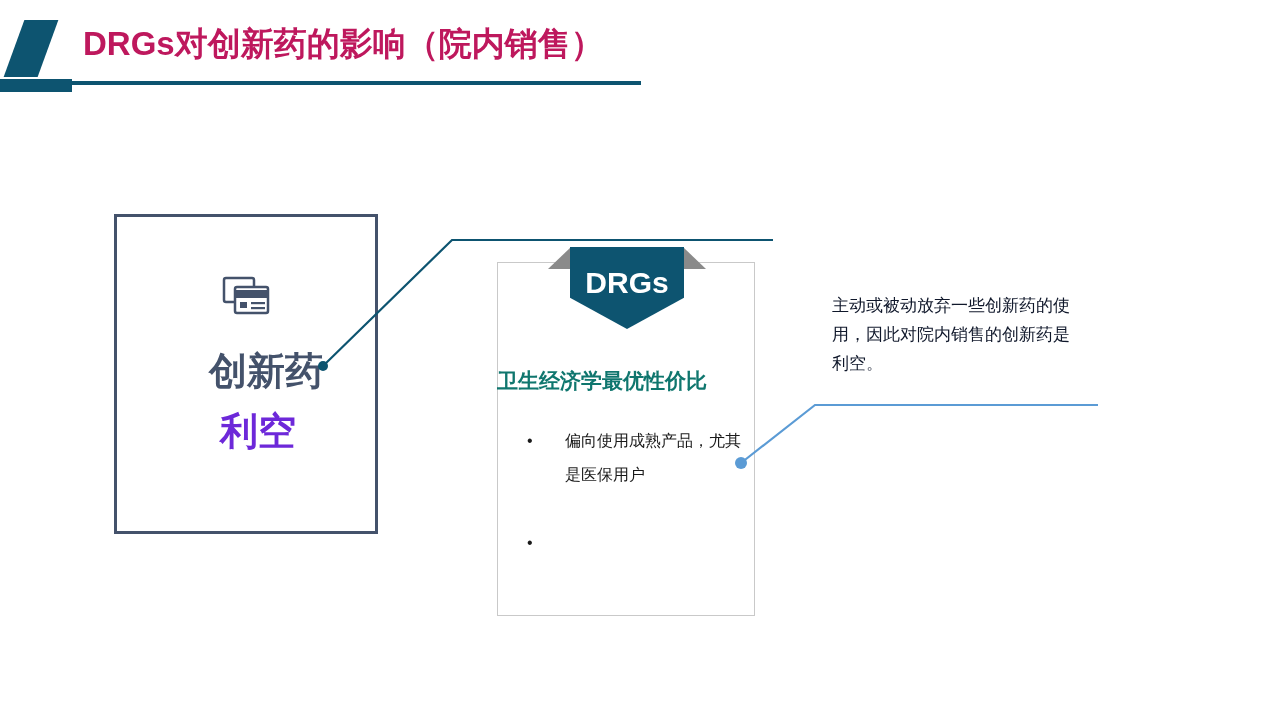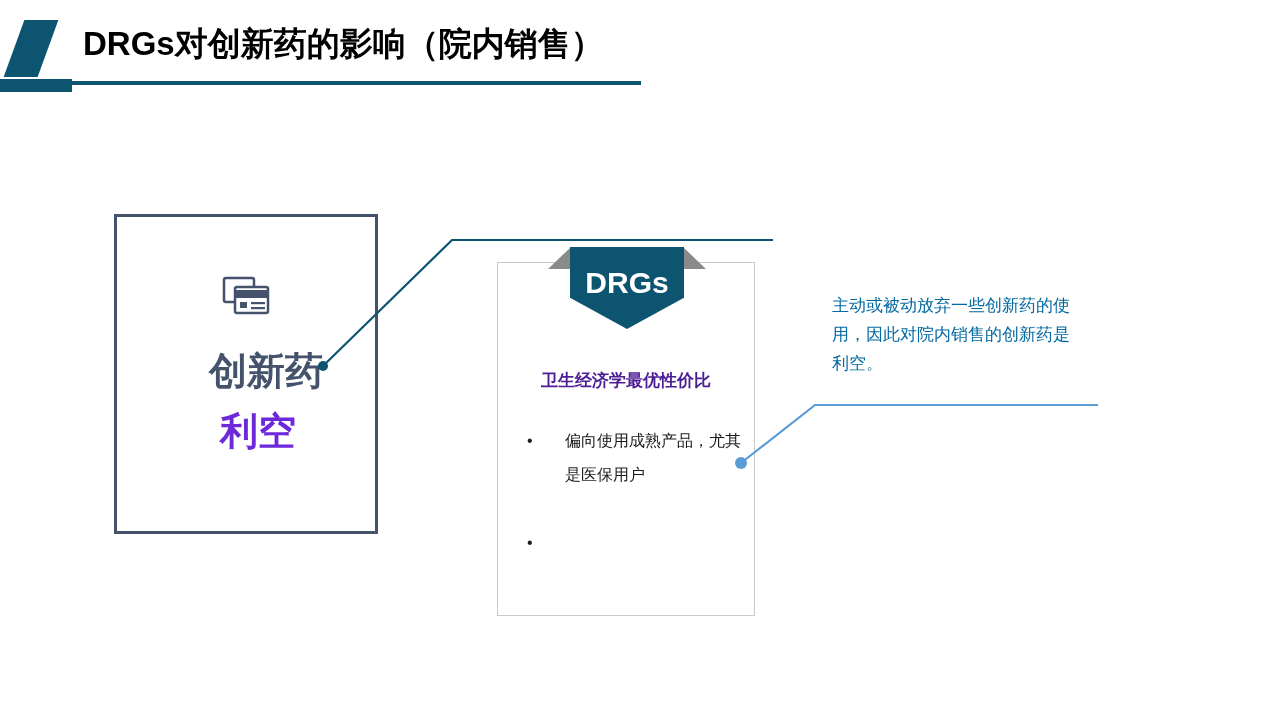--- a/index.html
+++ b/index.html
@@ -44,21 +44,21 @@
     width: 569px;
     height: 4px;
     background: #0d5470;
   }
   .slide-title {
     position: absolute;
     left: 83px;
     top: 22px;
     font-size: 33px;
     font-weight: bold;
-    color: #000000;
+    color: #be185d;
     letter-spacing: 0px;
     white-space: nowrap;
     line-height: 44px;
   }
 
   
   .left-box {
     position: absolute;
     left: 114px;
     top: 214px;
@@ -146,24 +146,23 @@
     font-size: 30px;
     font-weight: bold;
     color: #ffffff;
     line-height: 30px;
   }
   .center-heading {
     position: absolute;
     left: 497px;
     top: 369px;
     width: 258px;
-    text-align: center;
-    font-size: 17px;
-    font-weight: bold;
-    color: #4c1d95;
+    font-size: 21px;
+    font-weight: bold;
+    color: #0f766e;
     line-height: 24px;
   }
   .bullet-list {
     position: absolute;
     left: 527px;
     top: 424px;
     width: 215px;
   }
   .bullet-item {
     display: flex;
@@ -185,21 +184,21 @@
     margin-left: 8px;
   }
 
   
   .right-text {
     position: absolute;
     left: 832px;
     top: 291px;
     width: 244px;
     font-size: 17px;
-    color: #0369a1;
+    color: #0f172a;
     line-height: 29px;
   }
 
   
   .connectors {
     position: absolute;
     left: 0;
     top: 0;
     width: 1280px;
     height: 720px;

